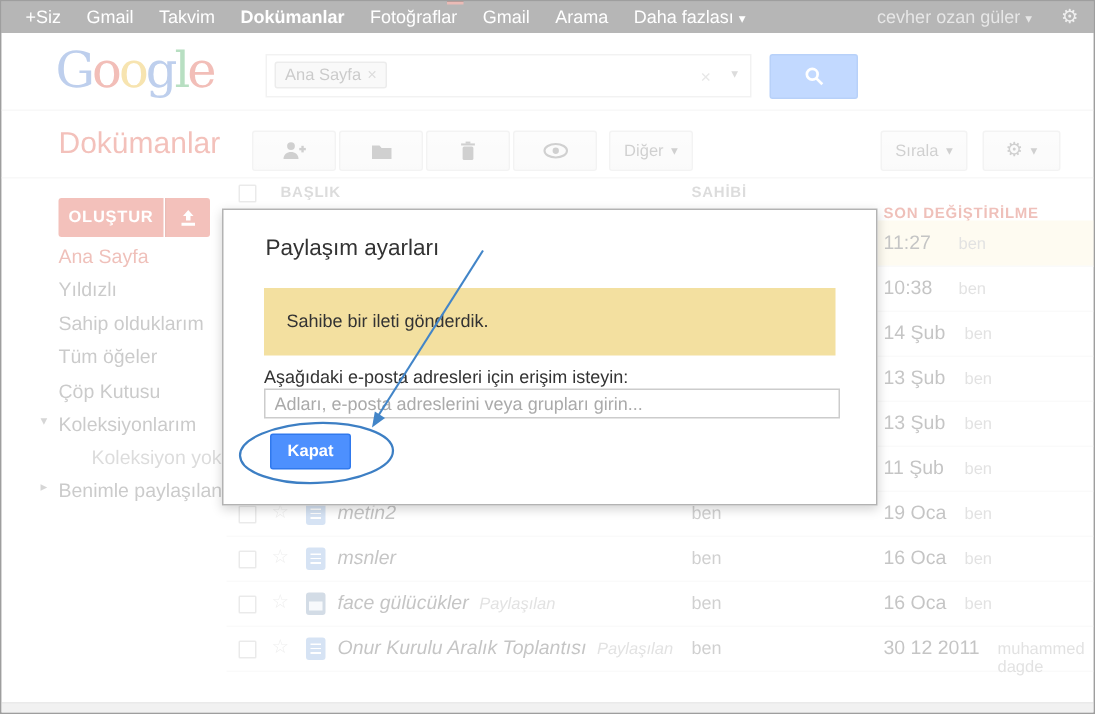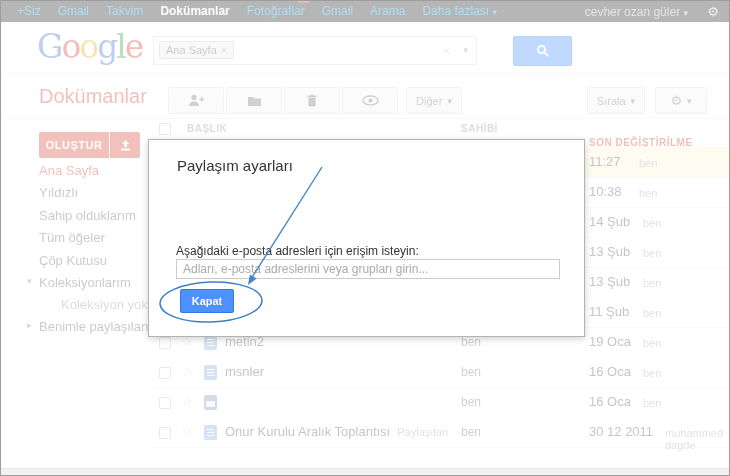--- a/index.html
+++ b/index.html
@@ -2,30 +2,30 @@
 <html><head>
 <meta charset="utf-8">
 <style>
   html,body{margin:0;padding:0;background:#fff;}
   #canvas{position:relative;width:730px;height:476px;box-sizing:border-box;border:1px solid #9e9e9e;
           overflow:hidden;font-family:"Liberation Sans",sans-serif;background:#fff;}
   
   #app{position:absolute;inset:0;z-index:1;}
   .topbar{position:absolute;left:0;top:0;right:0;height:21px;background:#2b2b2b;font-size:12px;line-height:21px;}
   .tb-links{position:absolute;left:16px;top:0;white-space:nowrap;}
-  .tb-link{color:#0ea5e9;margin-right:17px;cursor:pointer;}
+  .tb-link{color:#ffffff;margin-right:17px;cursor:pointer;}
   .tb-link.active{color:#fff;font-weight:bold;}
   .tb-right{position:absolute;right:10px;top:0;color:#b9b9b9;}
   .tb-user{margin-right:16px;cursor:pointer;}
   .tb-gear{font-family:"DejaVu Sans",sans-serif;font-size:13px;color:#cfcfcf;cursor:pointer;}
   .caret{font-family:"DejaVu Sans",sans-serif;font-size:9px;}
   .tb-notch{position:absolute;left:297px;top:0;width:11px;height:2px;background:#c0392b;}
   .logo{position:absolute;left:36px;top:26px;font-family:"DejaVu Serif",serif;font-size:33px;letter-spacing:-2px;}
   .l-b{color:#4073c9}.l-r{color:#d8402f}.l-y{color:#e8b018}.l-g{color:#30a24c}
-  .searchbox{position:absolute;left:152px;top:35px;width:322px;height:27px;border:1px solid #d9d9d9;background:#fff;}
+  .searchbox{position:absolute;left:176px;top:35px;width:322px;height:27px;border:1px solid #d9d9d9;background:#fff;}
   .chip{position:absolute;left:5px;top:4px;height:16px;line-height:16px;padding:0 6px;background:#eee;
         border:1px solid #c8c8c8;border-radius:2px;font-size:11px;color:#666;cursor:pointer;}
   .chip .x{color:#999;margin-left:4px;}
   .sb-clear{position:absolute;right:26px;top:7px;color:#bbb;font-size:12px;cursor:pointer;}
   .sb-drop{position:absolute;right:8px;top:8px;color:#999;font-size:9px;font-family:"DejaVu Sans",sans-serif;cursor:pointer;}
   .search-btn{position:absolute;left:512px;top:35px;width:57px;height:28px;background:#4d90fe;border:1px solid #3079ed;
               border-radius:2px;display:flex;align-items:center;justify-content:center;cursor:pointer;}
   .hline{position:absolute;left:0;right:0;height:1px;background:#e9e9e9;}
   .page-title{position:absolute;left:38px;top:84px;font-size:20px;color:#dd4b39;}
   .tb-btn{position:absolute;top:86px;height:27px;box-sizing:border-box;border:1px solid #dcdcdc;border-radius:2px;
@@ -46,21 +46,21 @@
   
   .row{position:absolute;left:150px;right:0;height:30px;border-bottom:1px solid #f1f1f1;font-size:13px;color:#555;}
   .row.hl{background:#fbf4d5;}
   .row .cb{position:absolute;left:8px;top:10px;}
   .row .star{position:absolute;left:30px;top:7px;color:#ccc;font-size:13px;font-family:"DejaVu Sans",sans-serif;cursor:pointer;}
   .ficon{position:absolute;left:53px;top:8px;width:13px;height:15px;border-radius:2px;background:#87aede;}
   .ficon::after{content:'';position:absolute;left:3px;right:3px;top:4px;height:8px;
                 background:repeating-linear-gradient(#fff 0 1px,rgba(0,0,0,0) 1px 3px);}
   .ficon.image{background:#7f98b5;}
   .ficon.image::after{left:2px;right:2px;top:6px;height:6px;background:#e8eef5;}
-  .row .title{position:absolute;left:74px;top:7px;cursor:pointer;}
+  .row .title{position:absolute;left:74px;top:7px;cursor:pointer;font-style:italic;}
   .row .tag{color:#aaa;font-size:11px;margin-left:7px;}
   .row .owner{position:absolute;left:310px;top:8px;font-size:12px;color:#777;}
   .row .date{position:absolute;left:438px;top:7px;}
   .row .downer{color:#aaa;font-size:11px;margin-left:6px;}
   .footer-bar{position:absolute;left:0;right:0;bottom:0;height:6px;background:#d6d6d6;border-top:1px solid #c0c0c0;}
   
   #overlay{position:absolute;inset:0;background:rgba(255,255,255,.66);z-index:5;}
   
   #dialog{position:absolute;left:147px;top:138px;width:437px;height:198px;background:#fff;border:1px solid #b3b3b3;
           box-shadow:0 2px 7px rgba(0,0,0,.18);z-index:10;box-sizing:border-box;}
@@ -213,20 +213,21 @@
         <span class="ficon"></span>
       <span class="title">msnler</span>
       <span class="owner">ben</span>
       <span class="date">16 Oca</span>
         <span class="downer" style="position:absolute;left:486px;top:10px">ben</span>
     </div>
     <div class="row" style="top:386px">
       <span class="cb"></span>
         <span class="star">☆</span>
         <span class="ficon image"></span>
+      <span class="title"><span>face gülücükler</span><span class="tag">Paylaşılan</span></span>
       <span class="owner">ben</span>
       <span class="date">16 Oca</span>
         <span class="downer" style="position:absolute;left:486px;top:10px">ben</span>
     </div>
     <div class="row" style="top:416px">
       <span class="cb"></span>
         <span class="star">☆</span>
         <span class="ficon"></span>
       <span class="title"><span>Onur Kurulu Aralık Toplantısı</span><span class="tag">Paylaşılan</span></span>
       <span class="owner">ben</span>
@@ -234,20 +235,23 @@
         <span class="downer" style="position:absolute;left:508px;top:10px">muhammed dagde</span>
     </div>
 
     <div class="footer-bar"></div>
   </div>
 
   <div id="overlay"></div>
 
   <div id="dialog">
     <div class="dlg-title">Paylaşım ayarları</div>
+    <div class="dlg-notice">
+        <span>Sahibe bir ileti gönderdik.</span>
+      </div>
     <div class="dlg-label">Aşağıdaki e-posta adresleri için erişim isteyin:</div>
     <input class="dlg-input" type="text" placeholder="Adları, e-posta adreslerini veya grupları girin..." style="">
     <div class="dlg-close">Kapat</div>
   </div>
 
   <svg id="anno-svg" width="730" height="476" viewBox="0 0 730 476">
     <line x1="321" y1="166" x2="250" y2="278" stroke="#4285c8" stroke-width="1.4"></line>
     <polygon points="247,284 248.9,273.4 255.7,277.6" fill="#4285c8"></polygon>
     <ellipse cx="210" cy="301" rx="51" ry="20" fill="none" stroke="#3d7fc4" stroke-width="1.5" transform="rotate(-2 210 301)"></ellipse>
   </svg>

